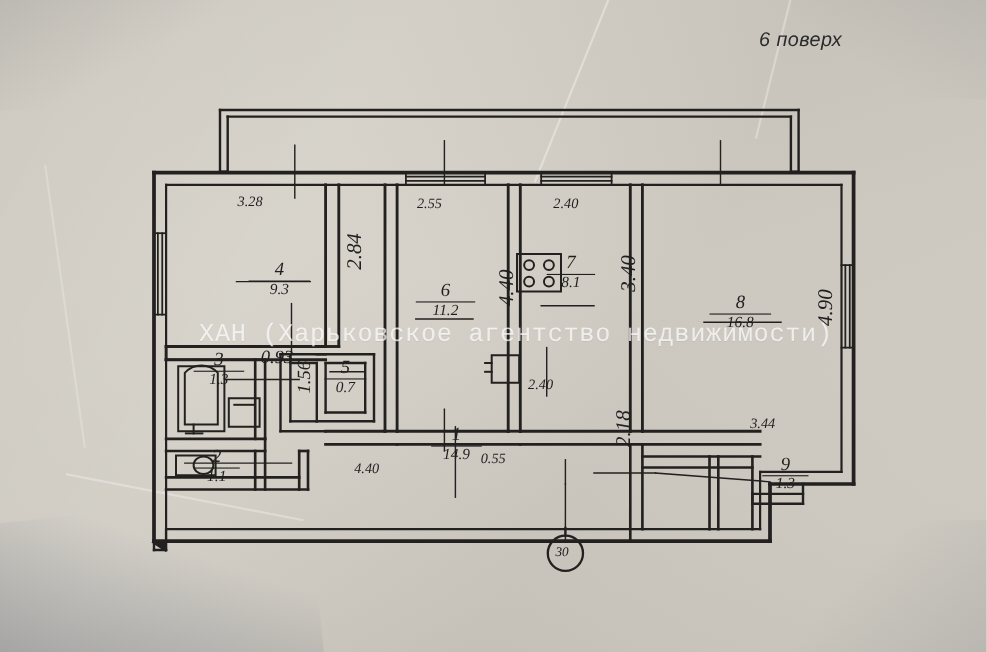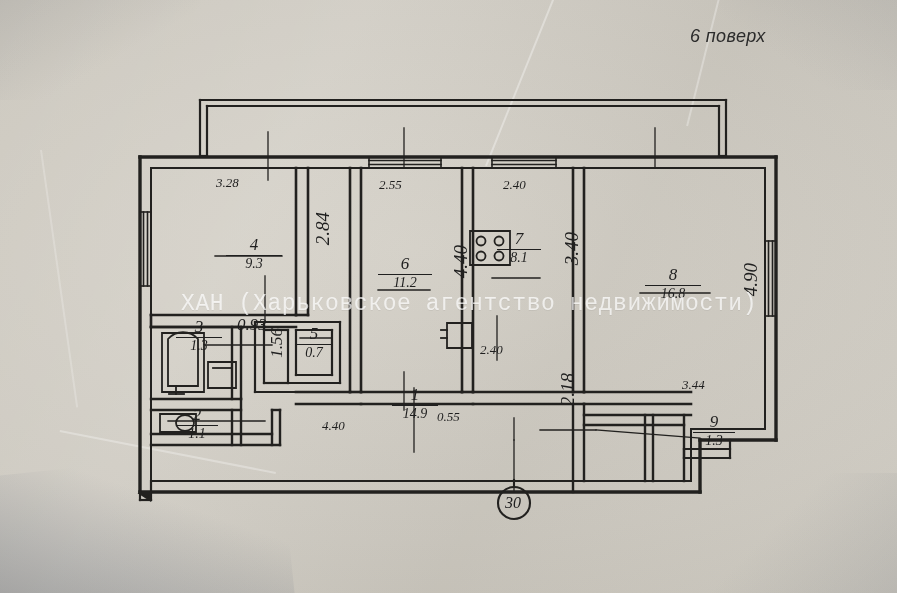--- a/index.html
+++ b/index.html
@@ -426,17 +426,17 @@
     <span class="bar"></span>
     <span class="den">1.3</span>
   </div>
 
   <div class="rfrac" style="left:392px; top:386px; width:46px;">
     <span class="num">1</span>
     <span class="bar"></span>
     <span class="den">14.9</span>
   </div>
 
-  <span class="t" style="left:505px; top:495px; font-size:16px;">30</span>
+  <span class="t" style="left:505px; top:495px; font-size:12px;">30</span>
 
   <div class="watermark">ХАН (Харьковское агентство недвижимости)</div>
 
 </div>
 
 </body></html>

